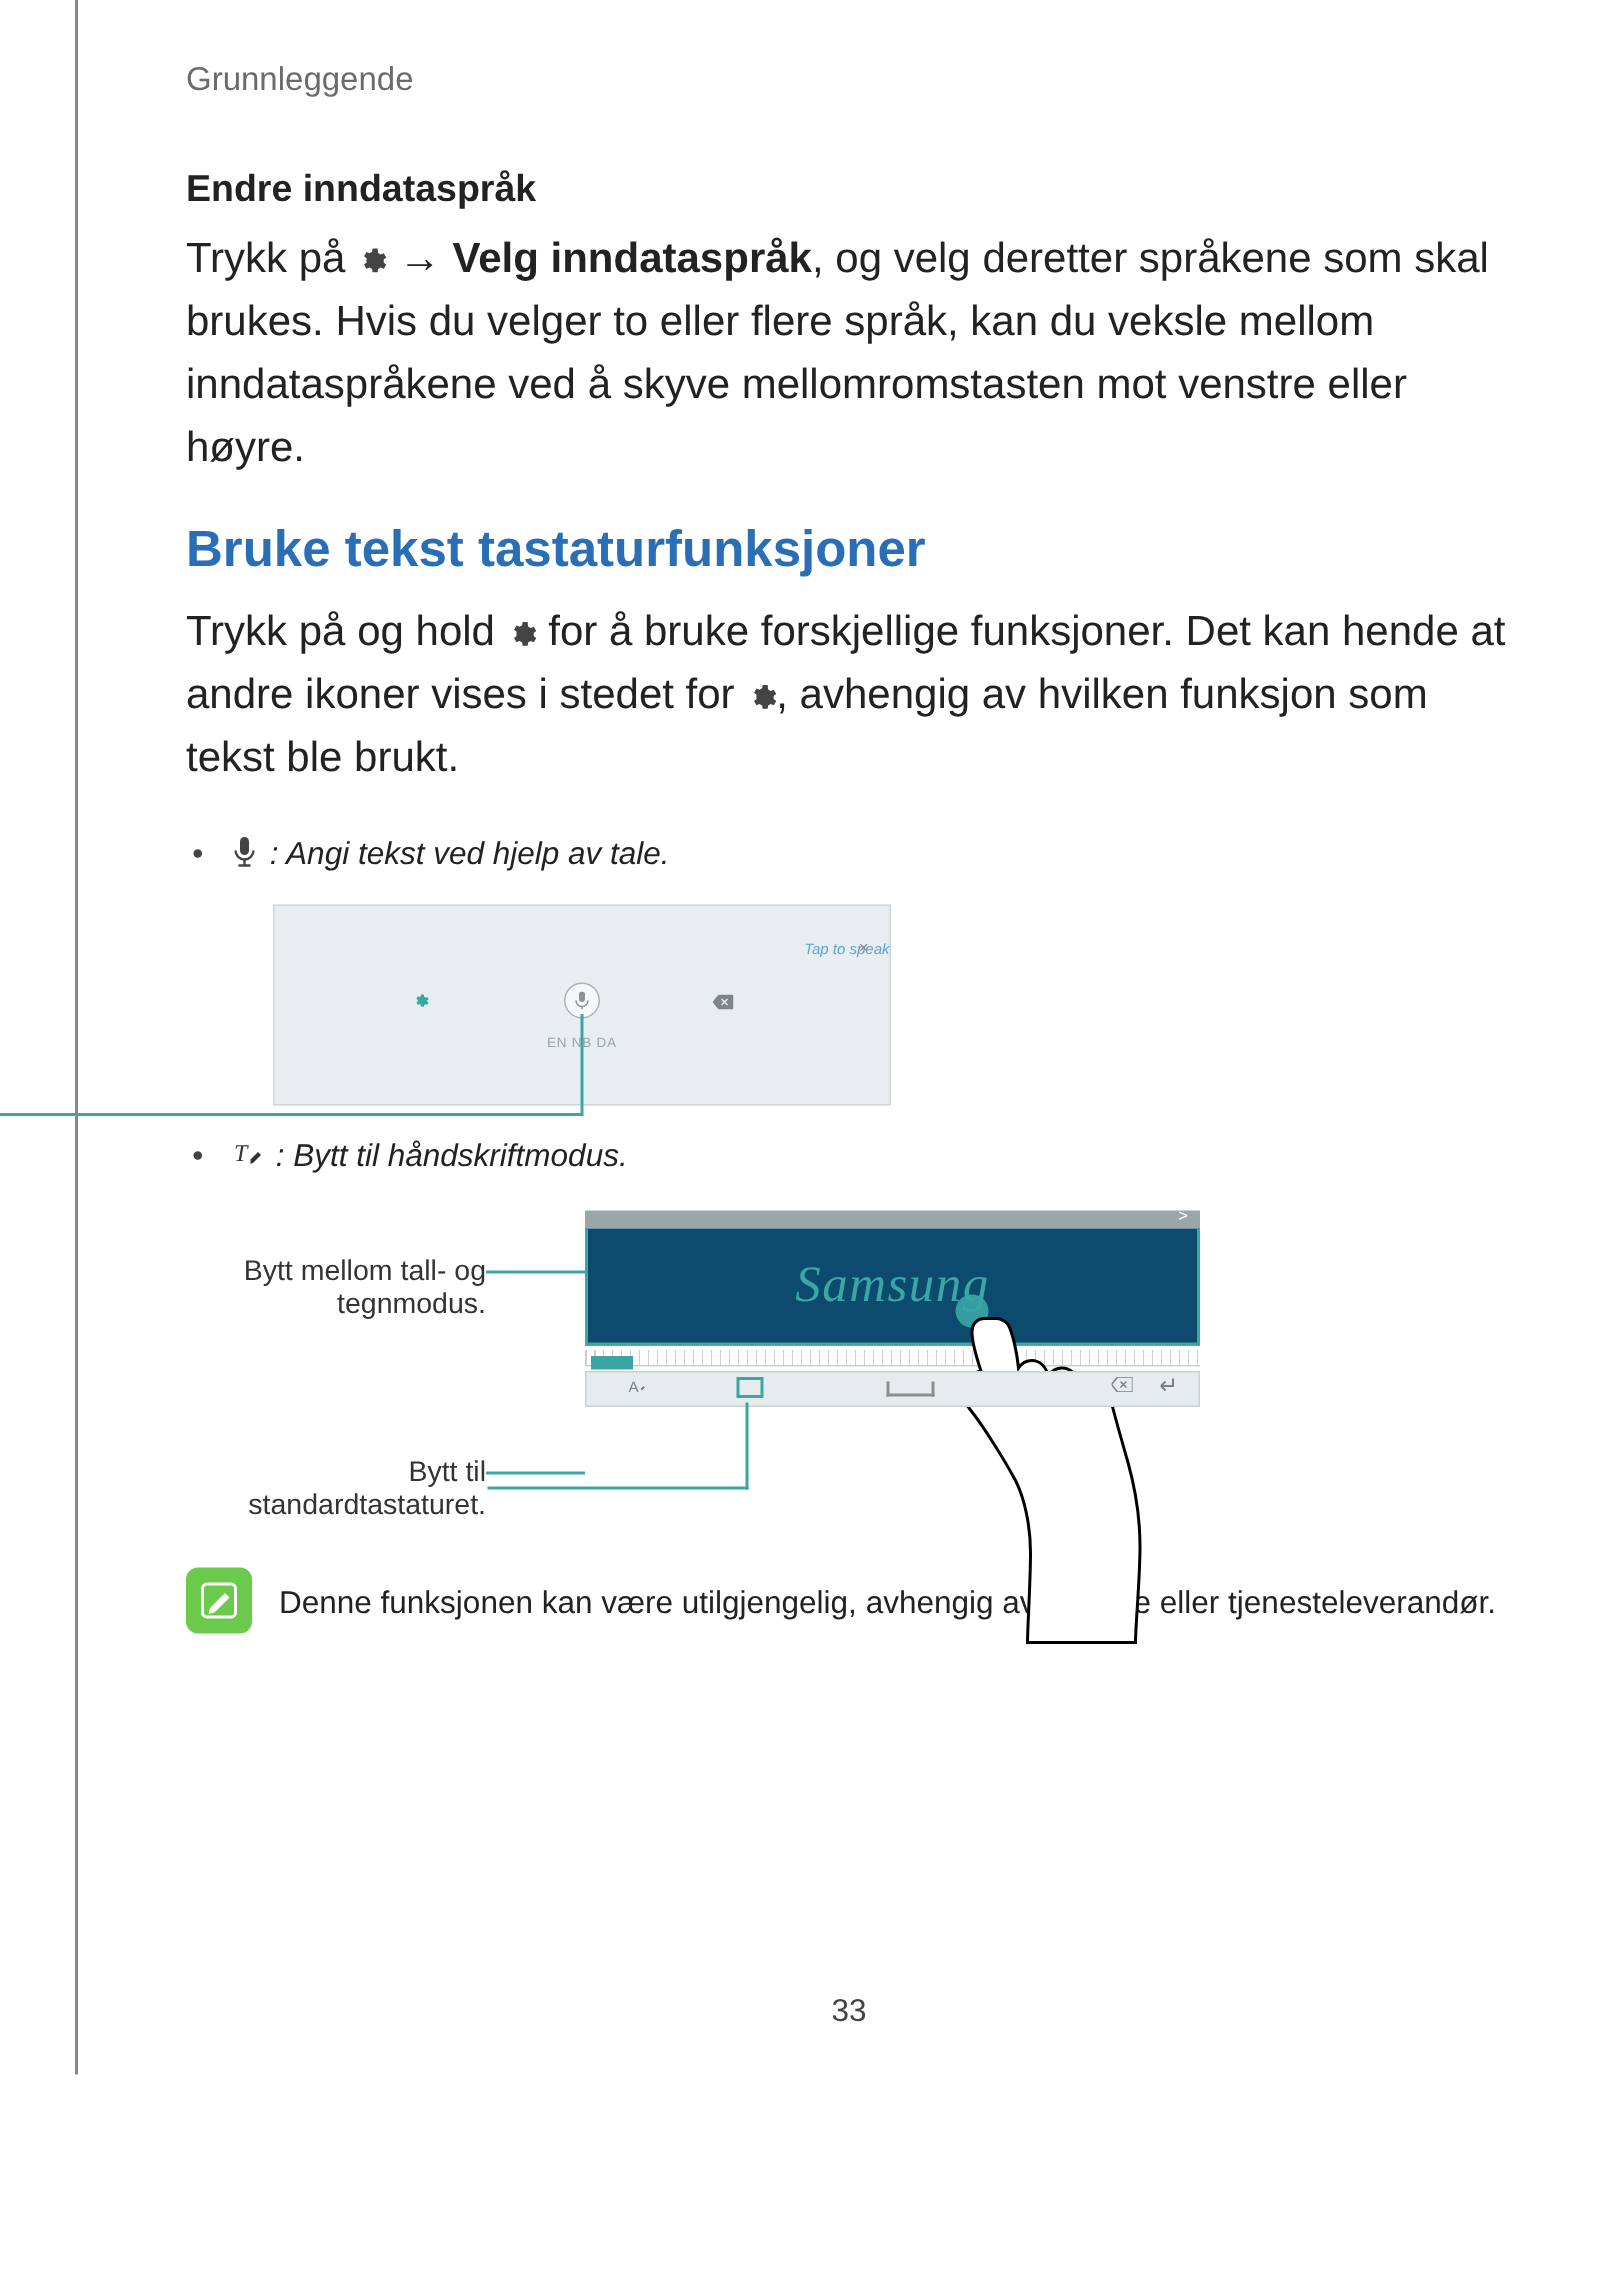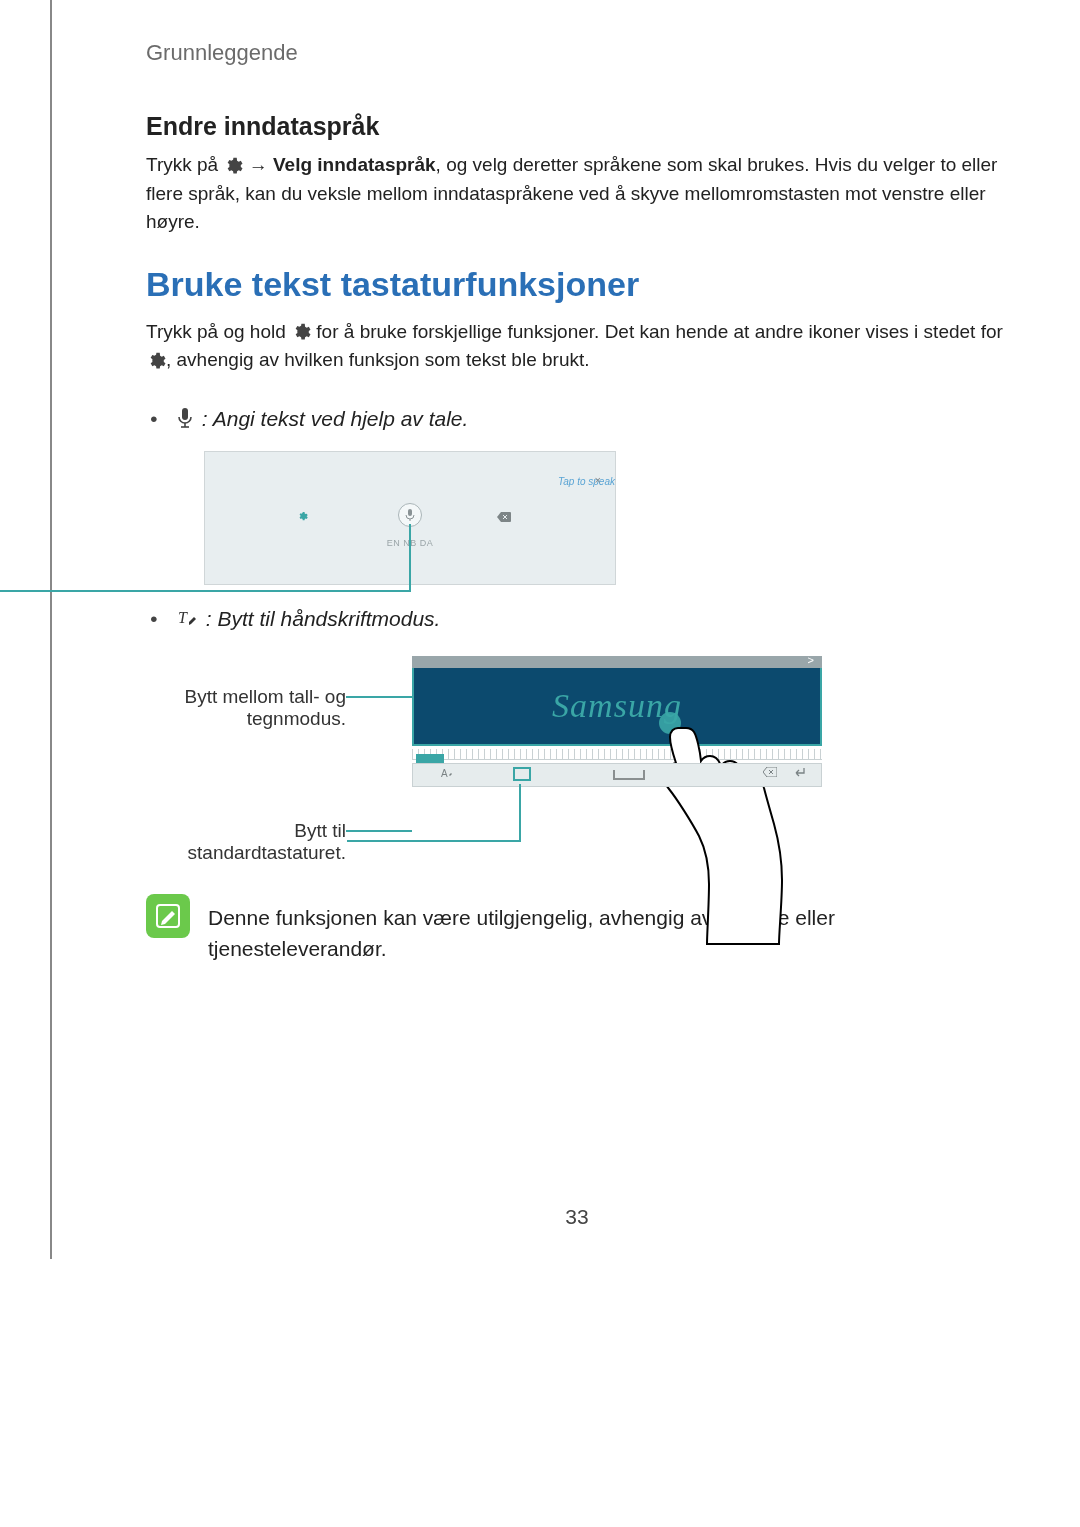--- a/index.html
+++ b/index.html
@@ -5,37 +5,37 @@
   body {
     margin: 0;
     font-family: Arial, Helvetica, sans-serif;
     background: #fff;
     color: #222;
     width: 1080px;
     min-height: 1527px;
     position: relative;
   }
   .page {
-    padding: 40px 72px 30px 94px;
+    padding: 40px 72px 30px 72px;
     border-left: 2px solid #888;
     margin-left: 50px;
   }
   .breadcrumb {
     color: #6b6b6b;
     font-size: 22px;
     margin-bottom: 46px;
   }
   .subheading {
     font-weight: bold;
     font-size: 25px;
     margin-bottom: 10px;
     margin-top: 36px;
   }
   .para {
-    font-size: 19px;
+    font-size: 28px;
     line-height: 1.5;
     margin-bottom: 28px;
   }
   .para b { font-weight: bold; }
   .h2 {
     color: #2a6fb6;
     font-size: 34px;
     font-weight: bold;
     margin: 22px 0 14px 0;
   }

